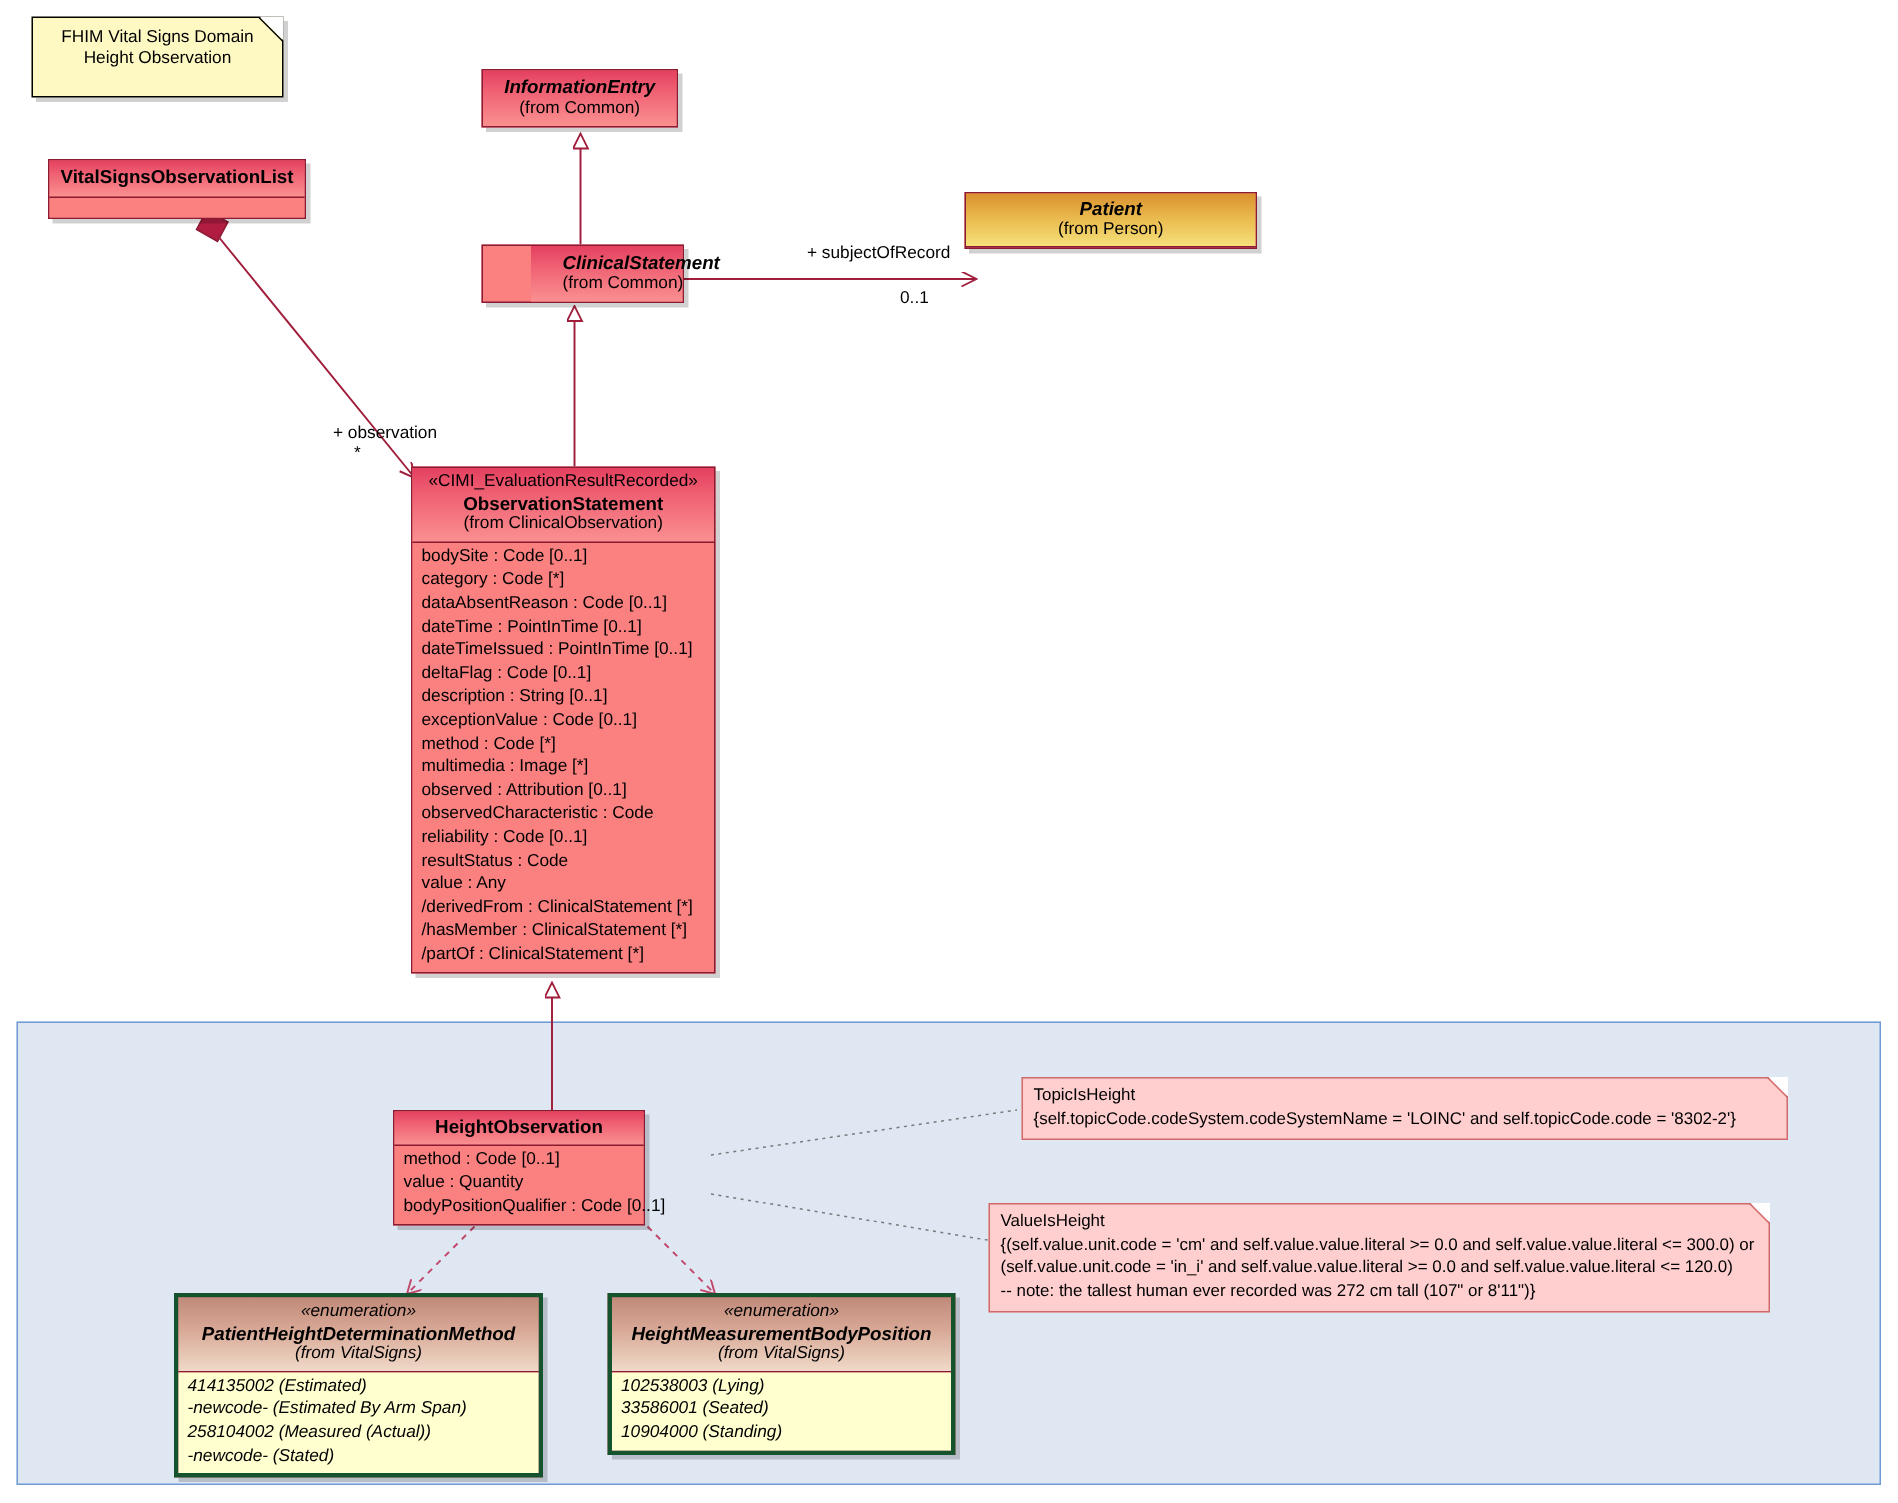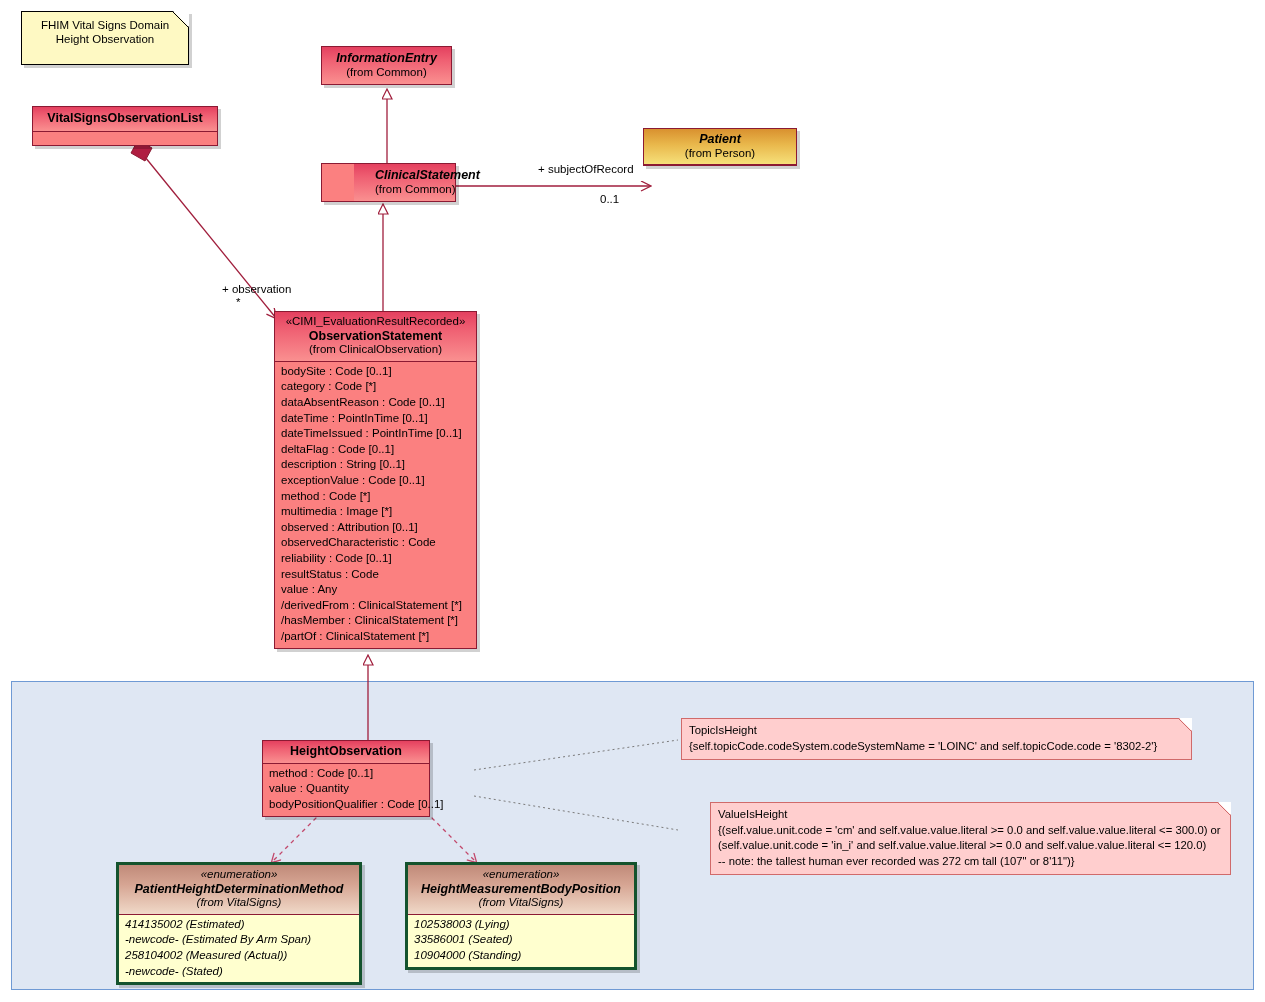--- a/index.html
+++ b/index.html
@@ -205,42 +205,42 @@
   <div class="docnote" style="left:21px; top:11px; width:168px; height:54px;">
     <span class="fold"></span>
     <svg class="foldline" viewBox="0 0 17 17">
       <path d="M0.5,0.5 L16.5,16.5" stroke="#000" stroke-width="1" fill="none"></path>
       <path d="M0.5,0.5 L0.5,16.5 L16.5,16.5" stroke="none" fill="none"></path>
     </svg>
     <div>FHIM Vital Signs Domain</div>
     <div>Height Observation</div>
   </div>
 
-  <div class="uml" style="left:32px; top:106px; width:186px;">
+  <div class="uml" style="left:32px; top:106px; width:172px;">
     <div class="hdr" style="padding:4px 6px 5px 6px;">
       <div class="cname">VitalSignsObservationList</div>
     </div>
     <div class="emptybody"></div>
   </div>
 
   <div class="uml" style="left:321px; top:46px; width:131px;">
     <div class="hdr nosep" style="padding:4px 6px 5px 6px;">
       <div class="cname ital">InformationEntry</div>
       <div class="pkg">(from Common)</div>
     </div>
   </div>
 
   <div class="uml" style="left:321px; top:163px; width:135px;">
     <div class="hdr nosep" style="padding:4px 6px 5px 21px;margin-left:32px;">
       <div class="cname ital">ClinicalStatement</div>
       <div class="pkg">(from Common)</div>
     </div>
   </div>
 
-  <div class="uml person" style="left:643px; top:128px; width:154px;">
+  <div class="uml person" style="left:643px; top:128px; width:195px;">
     <div class="hdr" style="padding:3px 6px 4px 6px;">
       <div class="cname ital">Patient</div>
       <div class="pkg">(from Person)</div>
     </div>
   </div>
 
   <div class="uml" style="left:274px; top:311px; width:203px;">
     <div class="hdr" style="padding:3px 6px 4px 6px;">
       <div class="stereo">«CIMI_EvaluationResultRecorded»</div>
       <div class="cname">ObservationStatement</div>
@@ -308,21 +308,21 @@
 
   <div class="constraint" style="left:681px; top:718px; width:511px;">
     <span class="cfold"></span>
     <svg class="cfoldline" viewBox="0 0 14 14">
       <path d="M0.5,0.5 L13.5,13.5" stroke="#d06a6a" stroke-width="1" fill="none"></path>
     </svg>
     <div>TopicIsHeight</div>
     <div>{self.topicCode.codeSystem.codeSystemName = 'LOINC' and self.topicCode.code = '8302-2'}</div>
   </div>
 
-  <div class="constraint" style="left:710px; top:802px; width:521px;">
+  <div class="constraint" style="left:659px; top:802px; width:521px;">
     <span class="cfold"></span>
     <svg class="cfoldline" viewBox="0 0 14 14">
       <path d="M0.5,0.5 L13.5,13.5" stroke="#d06a6a" stroke-width="1" fill="none"></path>
     </svg>
     <div>ValueIsHeight</div>
     <div>{(self.value.unit.code = 'cm' and self.value.value.literal &gt;= 0.0 and self.value.value.literal &lt;= 300.0) or</div>
     <div>(self.value.unit.code = 'in_i' and self.value.value.literal &gt;= 0.0 and self.value.value.literal &lt;= 120.0)</div>
     <div>-- note: the tallest human ever recorded was 272 cm tall (107" or 8'11")}</div>
   </div>
 

